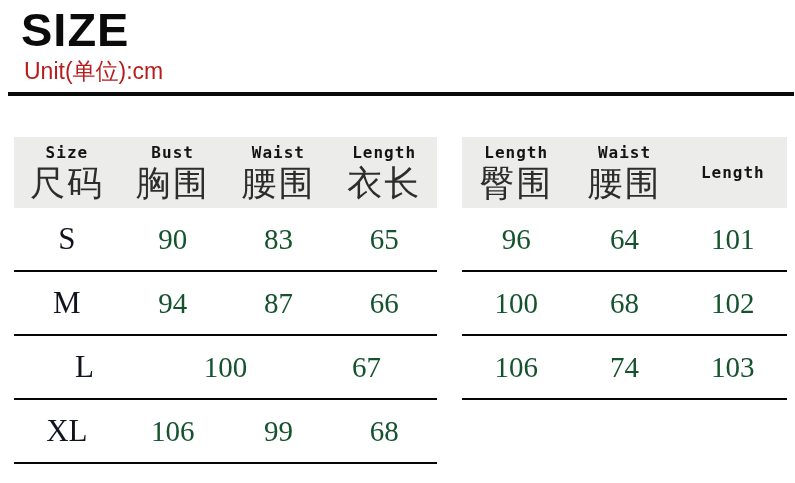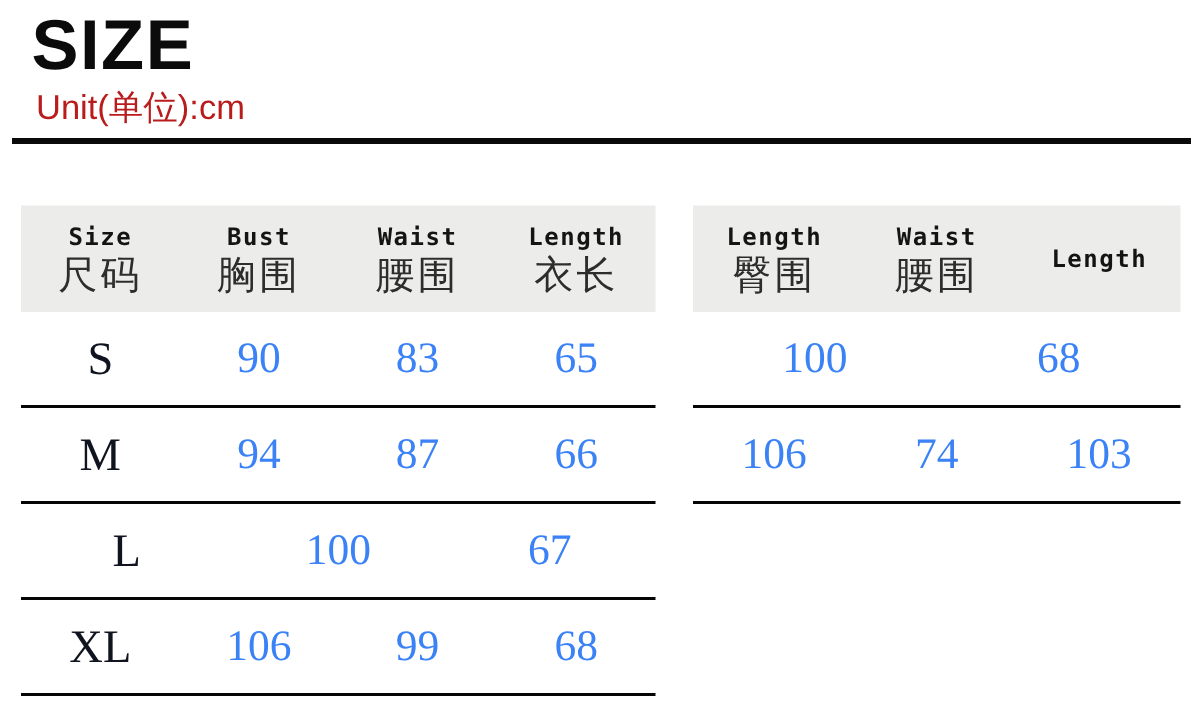--- a/index.html
+++ b/index.html
@@ -27,31 +27,31 @@
   .thead { display:flex; height:71px; background:#ececea; }
   .th {
     flex:1; display:flex; flex-direction:column;
     align-items:center; justify-content:center;
   }
   .th-en {
     font-family:"DejaVu Sans Mono", monospace; font-weight:bold;
     font-size:16px; color:#141414; letter-spacing:1px;
   }
   .th-zh {
-    font-size:26px; font-weight:300; color:#2d2d2d;
+    font-size:35px; font-weight:300; color:#2d2d2d;
     letter-spacing:2px; margin-top:2px; line-height:1.1;
   }
   .trow {
     display:flex; height:62px; border-bottom:2px solid #050505;
     align-items:center;
   }
   .td {
     flex:1; text-align:center;
     font-family:"Liberation Serif", serif;
-    font-size:29px; color:#3b82f6;
+    font-size:29px; color:#14532d;
   }
   .td-size { font-size:31px; color:#10141f; }
 </style>
 </head>
 <body>
 
 <div class="canvas">
 
   <div class="title">SIZE</div>
   <div class="unit">Unit(单位):cm</div>
@@ -113,22 +113,28 @@
         <div class="th">
           <span class="th-en">Waist</span>
           <span class="th-zh">腰围</span>
         </div>
         <div class="th">
           <span class="th-en">Length</span>
         </div>
       </div>
 
       <div class="trow">
+        <div class="td">96</div>
+        <div class="td">64</div>
+        <div class="td">101</div>
+      </div>
+      <div class="trow">
         <div class="td">100</div>
         <div class="td">68</div>
+        <div class="td">102</div>
       </div>
       <div class="trow">
         <div class="td">106</div>
         <div class="td">74</div>
         <div class="td">103</div>
       </div>
     </div>
 
   </div>
 </div>

